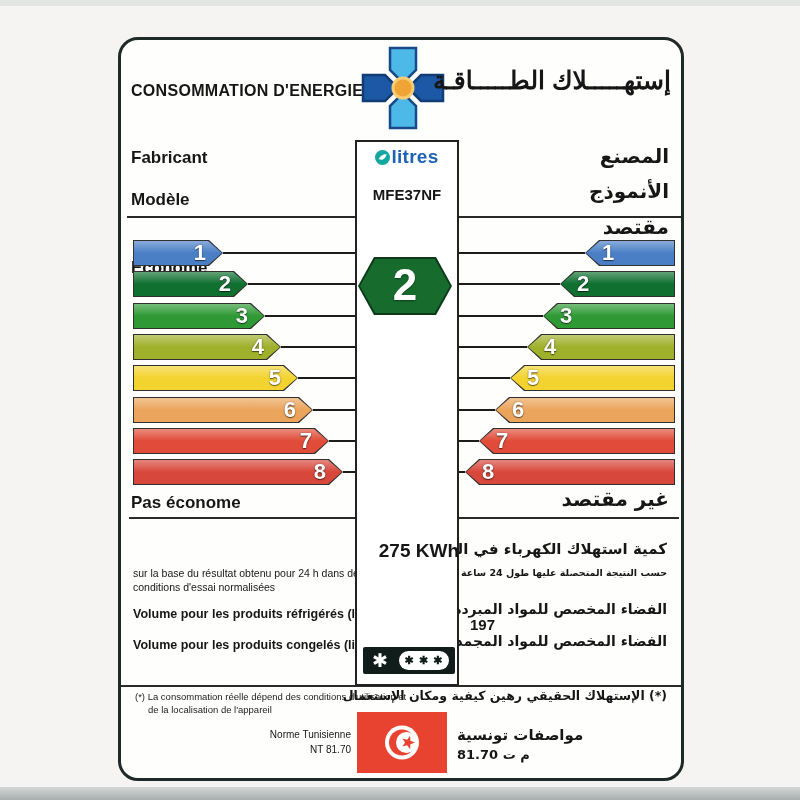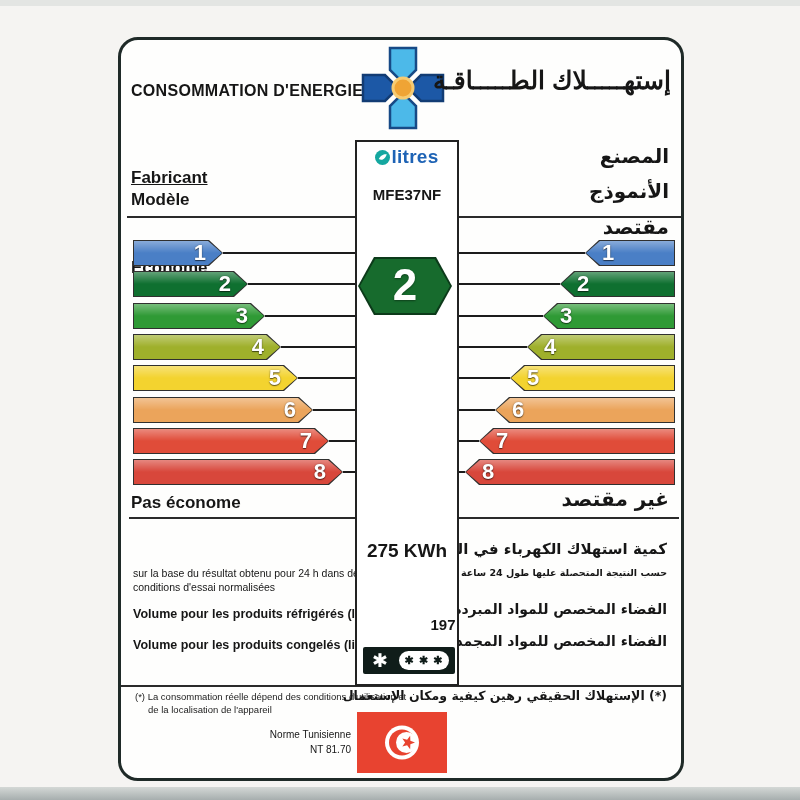--- a/index.html
+++ b/index.html
@@ -40,21 +40,21 @@
   
   .badge{left:237px;top:217px;width:94px;height:58px;z-index:3;background:#0c3a1a;
         clip-path:polygon(17% 0,83% 0,100% 50%,83% 100%,17% 100%,0 50%);}
   .badge .in{position:absolute;left:2px;top:2px;right:2px;bottom:2px;background:#176b2d;
         clip-path:polygon(17% 0,83% 0,100% 50%,83% 100%,17% 100%,0 50%);}
   .badge .v{position:absolute;left:0;top:0;width:100%;height:58px;line-height:56px;text-align:center;
         color:#fff;font-size:44px;font-weight:bold;z-index:2;text-shadow:0 1px 2px rgba(0,0,0,.4);}
   
   .m-lab{left:12px;font-weight:bold;font-size:13px;}
   .m-note{left:12px;width:238px;font-size:10.5px;line-height:1.3;}
-  .m-val{left:234px;width:104px;text-align:center;z-index:3;font-weight:bold;}
+  .m-val{left:234px;width:104px;text-align:right;z-index:3;font-weight:bold;}
   .ar-m{right:14px;direction:rtl;font-weight:bold;font-family:"DejaVu Sans",sans-serif;text-align:right;}
   .starbox{left:242px;top:607px;width:92px;height:27px;background:#101d1a;z-index:3;border-radius:2px;}
   .star-big{position:absolute;left:9px;top:1px;color:#fff;font-size:19px;line-height:25px;}
   .star-pill{position:absolute;left:36px;top:4px;width:50px;height:19px;background:#fff;border-radius:10px;
         text-align:center;line-height:19px;font-size:11px;letter-spacing:1px;color:#101d1a;font-weight:bold;}
   
   .fn-fr{left:14px;top:651px;font-size:9.5px;line-height:1.35;color:#222;}
   .fn-fr .l2{padding-left:13px;}
   .fn-ar{right:14px;top:648px;font-size:12.5px;font-weight:bold;direction:rtl;
         font-family:"DejaVu Sans",sans-serif;}
@@ -79,21 +79,21 @@
         <path d="M31 4 H57 V26 L44 39 L31 26 Z" fill="#4cb9e9" stroke="#174a86" stroke-width="2.5"></path>
         <path d="M31 84 H57 V62 L44 49 L31 62 Z" fill="#4cb9e9" stroke="#174a86" stroke-width="2.5"></path>
         <path d="M4 31 V57 H26 L39 44 L26 31 Z" fill="#1c58a6" stroke="#123c74" stroke-width="2.5"></path>
         <path d="M84 31 V57 H62 L49 44 L62 31 Z" fill="#1c58a6" stroke="#123c74" stroke-width="2.5"></path>
         <circle cx="44" cy="44" r="11.5" fill="#f6cb72"></circle>
         <circle cx="44" cy="44" r="8.5" fill="#efa435"></circle>
       </svg>
     </div>
     <div class="abs title-ar">إستهـــــلاك الطـــــاقـة</div>
 
-    <div class="abs lbl-fr" style="top:128px;text-decoration:underline;">Fabricant</div>
+    <div class="abs lbl-fr" style="top:108px;">Fabricant</div>
     <div class="abs lbl-fr" style="top:150px;">Modèle</div>
     <div class="abs lbl-ar" style="top:104px;">المصنع</div>
     <div class="abs lbl-ar" style="top:139px;">الأنموذج</div>
     <div class="abs rule" style="left:6px;top:176px;width:554px;"></div>
 
     <div class="abs column"></div>
     <div class="abs brand"><svg width="15" height="15" viewBox="0 0 16 16">
           <circle cx="8" cy="8" r="8" fill="#14a7a0"></circle>
           <path d="M4 9.5c3.2-5.5 7.5-5 8.5-5-1 4.2-4.5 7.5-8.5 5z" fill="#ffffff"></path>
         </svg><span>litres</span></div>
@@ -228,15 +228,19 @@
     </div>
     <div class="abs flag">
       <svg width="90" height="61" viewBox="0 0 90 61">
         <rect x="0" y="0" width="90" height="61" fill="#e84330"></rect>
         <circle cx="45" cy="30.5" r="17" fill="#ffffff"></circle>
         <circle cx="45" cy="30.5" r="13" fill="#e84330"></circle>
         <circle cx="49.5" cy="30.5" r="10.5" fill="#ffffff"></circle>
         <polygon points="58,30.5 53.35,32.2 53.16,37.16 50.1,33.26 45.34,34.61 48.1,30.5 45.34,26.39 50.1,27.74 53.16,23.84 53.35,28.8" fill="#e84330"></polygon>
       </svg>
     </div>
+    <div class="abs norm-ar">
+      <div class="a1">مواصفات تونسية</div>
+      <div class="a2">م ت 81.70</div>
+    </div>
 
   </div>
 </div>
 
 </body></html>

